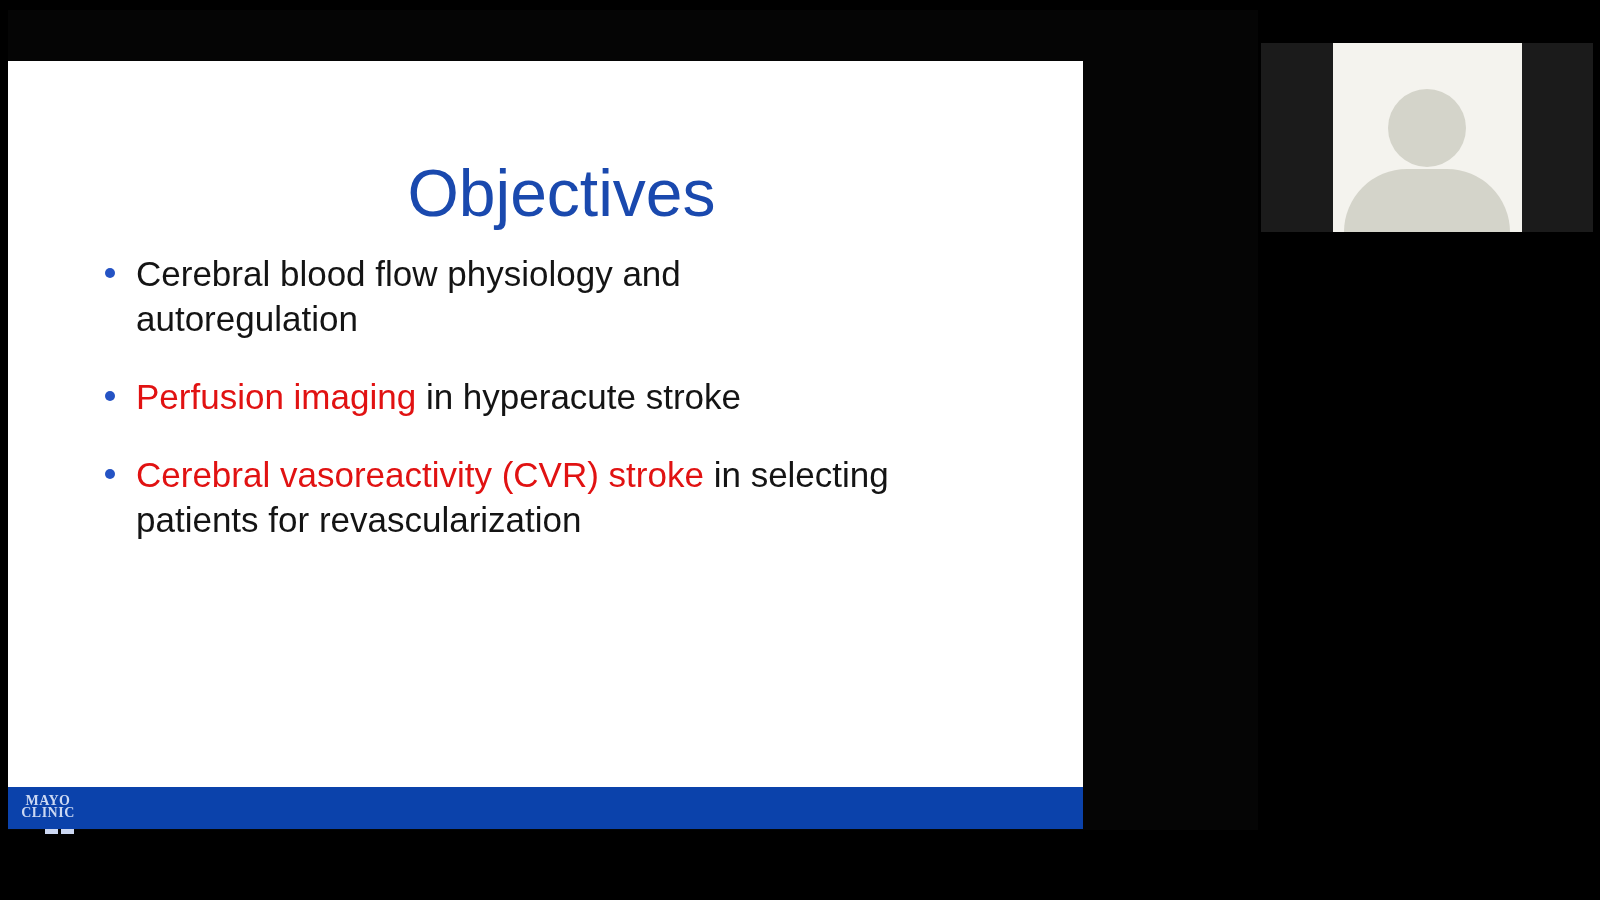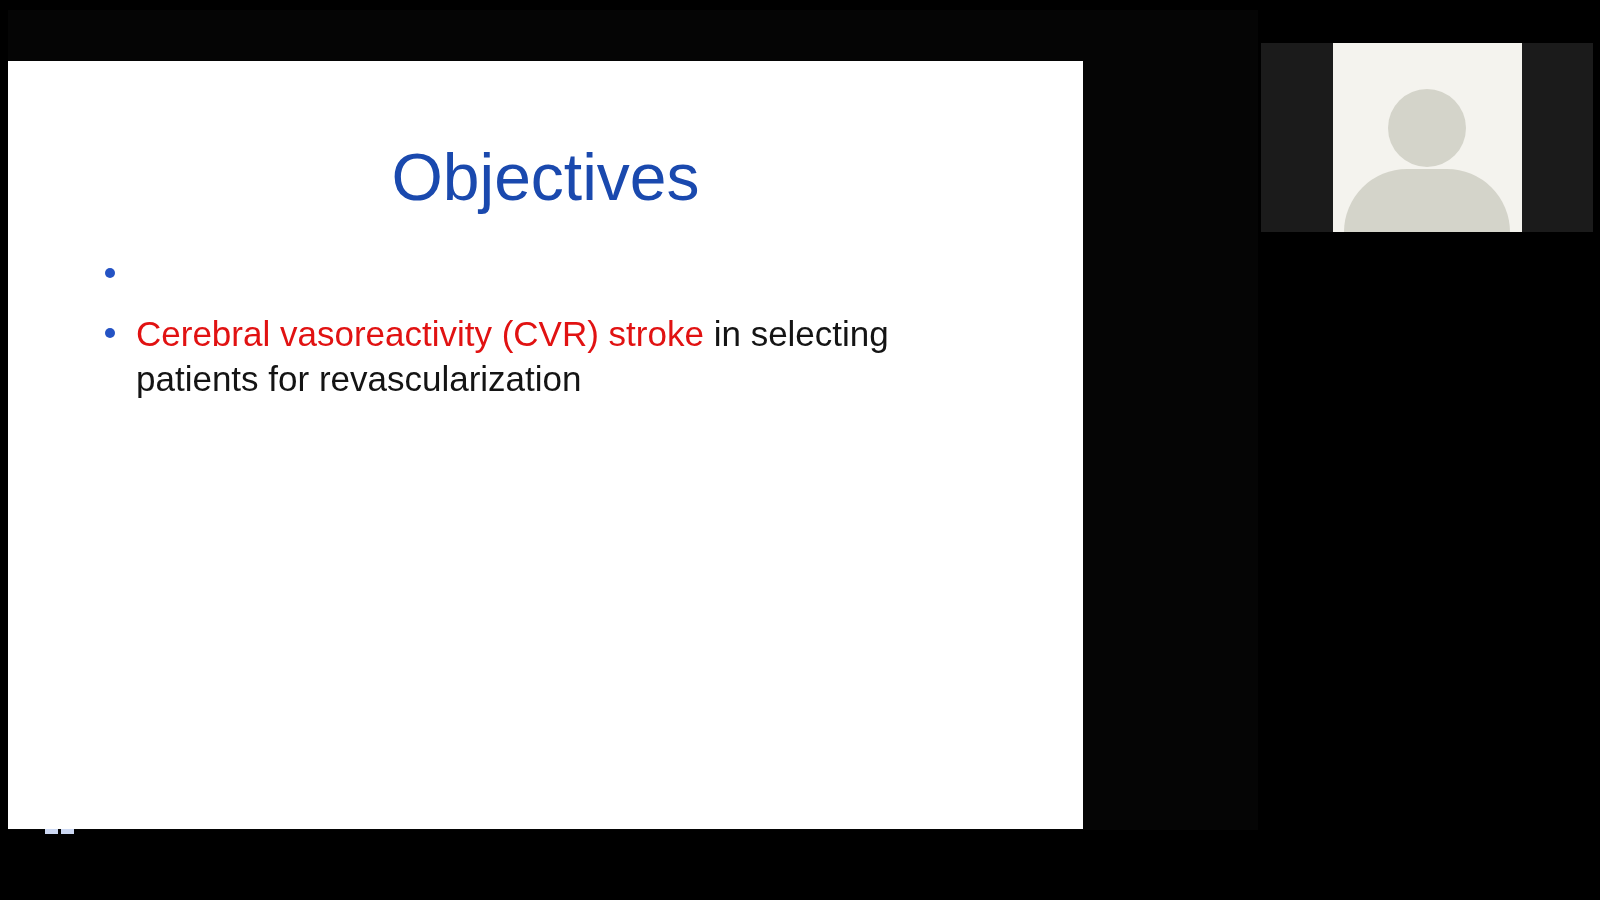--- a/index.html
+++ b/index.html
@@ -9,21 +9,21 @@
   }
   .share-canvas{
     position:absolute;left:8px;top:10px;width:1250px;height:820px;
     background:#050505;
   }
   .slide{
     position:absolute;left:0;top:51px;width:1075px;height:768px;
     background:#ffffff;
   }
   .slide-title{
-    position:absolute;top:82px;left:0;width:100%;margin:0;
+    position:absolute;top:82px;left:0;width:100%;margin:16px;
     text-align:center;font-size:66px;font-weight:400;line-height:1.05;
     color:var(--title-blue);
   }
   .bullets{
     position:absolute;left:97px;top:190px;width:800px;
     margin:0;padding:0;list-style:none;
   }
   .bullets li{
     display:flex;align-items:flex-start;
     font-size:35px;line-height:45px;color:var(--body-text);
@@ -73,27 +73,38 @@
 
   <div class="share-canvas">
 
     <div class="slide">
 
       <h1 class="slide-title">Objectives</h1>
 
       <ul class="bullets">
         <li>
           <span class="dot"></span>
+          <span class="bullet-text"><span>Cerebral blood flow physiology and autoregulation</span></span>
+        </li>
+        <li>
+          <span class="dot"></span>
+          <span class="bullet-text"><span class="emph">Perfusion imaging</span><span> in hyperacute stroke</span></span>
         </li>
         <li>
           <span class="dot"></span>
           <span class="bullet-text"><span class="emph">Cerebral vasoreactivity (CVR) stroke</span><span> in selecting patients for revascularization</span></span>
         </li>
       </ul>
 
+      <div class="footer-bar">
+        <div class="mayo-logo">
+          <span>MAYO</span>
+          <span>CLINIC</span>
+        </div>
+      </div>
 
     </div>
 
   </div>
 
   <div class="shield-marks">
     <span></span>
     <span></span>
   </div>
 

